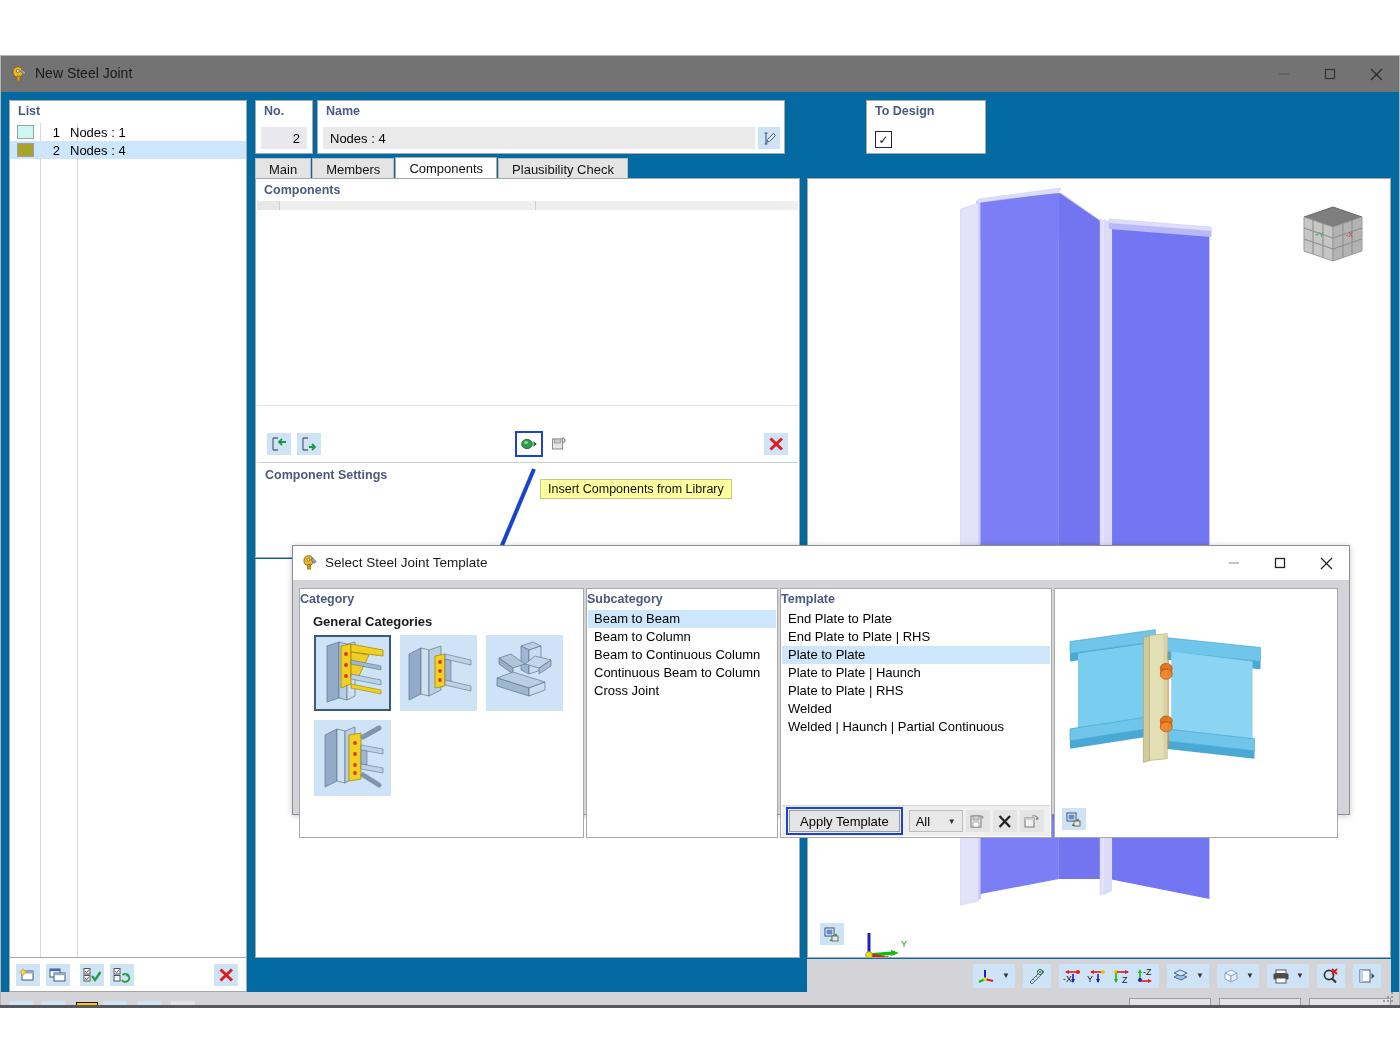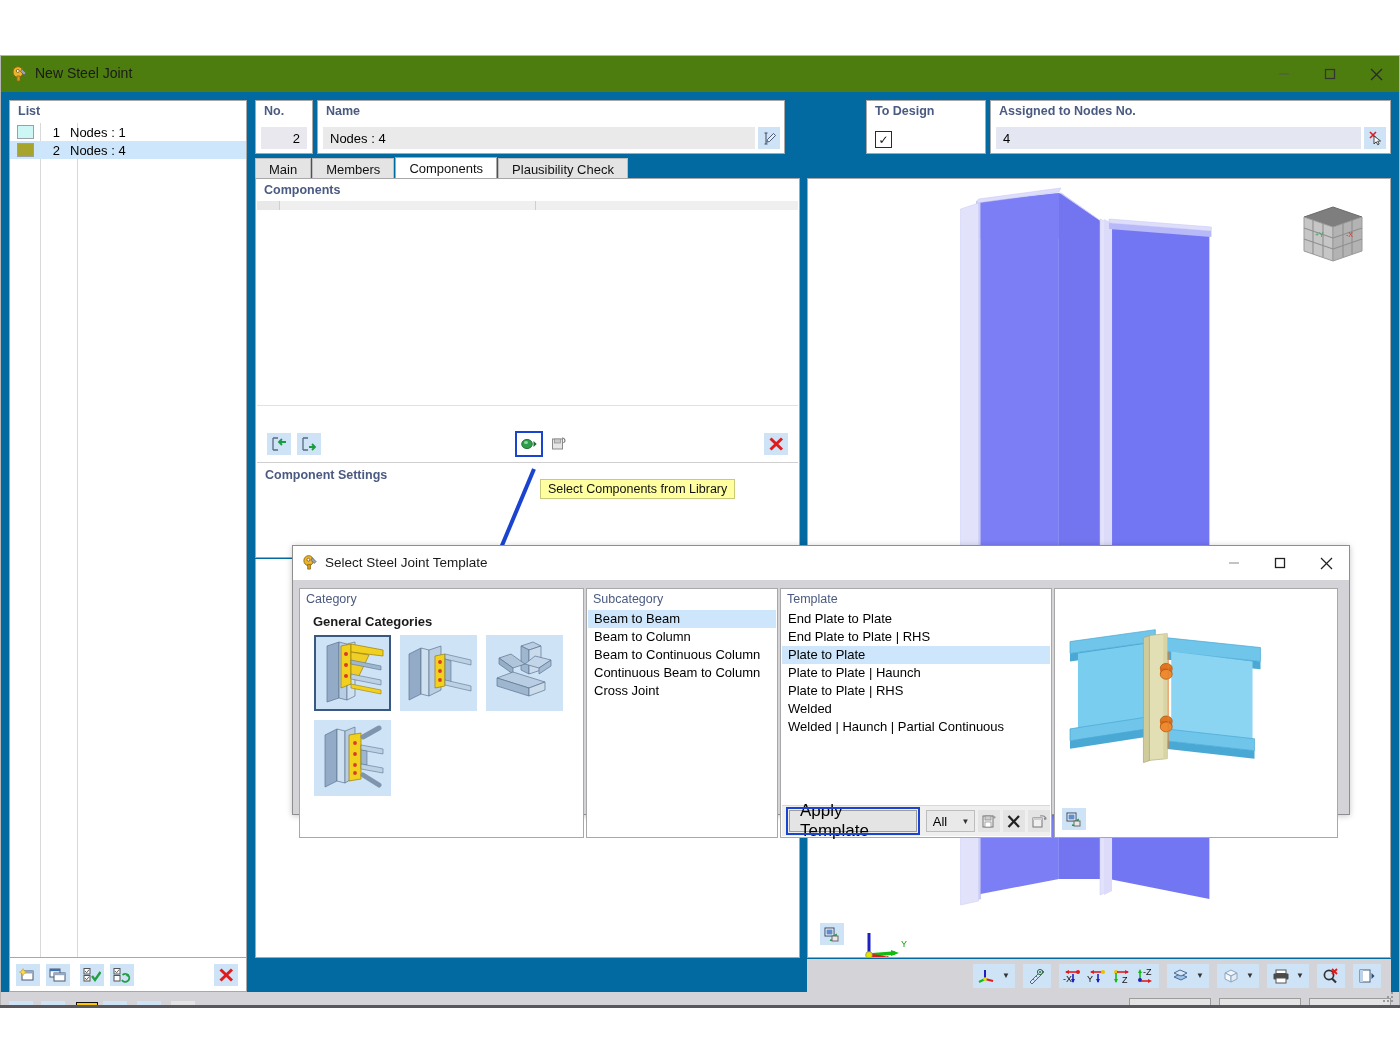--- a/index.html
+++ b/index.html
@@ -11,21 +11,21 @@
     -webkit-font-smoothing:antialiased;
   }
   .app{position:relative;width:1400px;height:1050px;background:#ffffff;}
 
   
   .desktop-top{position:absolute;left:0;top:0;width:1400px;height:55px;background:#ffffff;}
   .desktop-bottom{position:absolute;left:0;top:1008px;width:1400px;height:42px;background:#ffffff;}
 
   
   .win{position:absolute;left:0;top:55px;width:1400px;height:953px;background:#f0f0f0;border:1px solid #b5b5b5;box-sizing:border-box;}
-  .win-title{position:relative;height:36px;background:#4d7c0f;border-bottom:1px solid #e8e8e8;}
+  .win-title{position:relative;height:36px;background:#737373;border-bottom:1px solid #e8e8e8;}
   .win-ico{position:absolute;left:10px;top:10px;width:17px;height:17px;}
   .win-title-text{position:absolute;left:34px;top:9px;font-size:14px;color:#1a1a1a;}
   .wbtns{position:absolute;right:0;top:0;height:36px;display:flex;}
   .wbtn{width:46px;height:36px;display:flex;align-items:center;justify-content:center;color:#2a2a2a;}
 
   .win-body{position:absolute;left:0;top:36px;width:1398px;height:915px;background:#0369a1;}
 
   
   .listpanel{position:absolute;left:8px;top:8px;width:238px;height:858px;background:#ffffff;border:1px solid #a8a8a8;box-sizing:border-box;}
   .listhdr{height:20px;padding:3px 0 0 8px;font-size:12.5px;font-weight:bold;color:#4a5a80;}
@@ -107,33 +107,33 @@
   .dlg-title-text{position:absolute;left:32px;top:9px;font-size:13.5px;color:#1a1a1a;}
   .dlg-btns{position:absolute;right:0;top:0;height:34px;display:flex;}
   .dlg-btn{width:46px;height:34px;display:flex;align-items:center;justify-content:center;color:#222;}
   .dlg-body{position:absolute;left:0;top:34px;right:0;bottom:0;background:#d4d4d8;}
 
   .panel{position:absolute;top:8px;background:#ffffff;border:1px solid #a8a8a8;box-sizing:border-box;}
   .p-cat{left:6px;width:285px;height:250px;}
   .p-sub{left:293px;width:192px;height:250px;}
   .p-tpl{left:487px;width:272px;height:250px;}
   .p-prev{left:761px;width:284px;height:250px;}
-  .p-hdr{font-size:12.5px;font-weight:normal;color:#4a5a80;padding:3px 0 0 6px;}
+  .p-hdr{font-size:12.5px;font-weight:bold;color:#4a5a80;padding:3px 0 0 0;}
 
   .gen-cat{font-size:13px;font-weight:bold;color:#1a1a1a;padding:8px 0 0 13px;}
   .thumbs{padding:6px 0 0 14px;display:flex;flex-wrap:wrap;width:260px;}
   .thumb{width:77px;height:76px;background:#cfe3f7;margin:0 9px 9px 0;border:1px solid transparent;box-sizing:border-box;display:flex;align-items:center;justify-content:center;overflow:hidden;}
   .thumb.sel{border:2px solid #39597e;}
 
   .lstbox{position:absolute;left:1px;right:1px;top:21px;bottom:1px;background:#fff;overflow:hidden;}
   .lstrow{height:18px;line-height:18px;font-size:13px;padding-left:6px;white-space:nowrap;}
   .lstrow.sel{background:#cde6fb;}
 
   .tpl-tools{position:absolute;left:1px;right:1px;bottom:1px;height:30px;background:#efefef;border-top:1px solid #d7d7d7;display:flex;align-items:center;padding-left:4px;}
-  .apply-btn{height:22px;padding:0 10px;background:#e4e4e4;border:1px solid #9c9c9c;font-size:17px;display:flex;align-items:center;justify-content:center;box-sizing:border-box;outline:2px solid #1a43d0;outline-offset:1px;margin-left:3px;min-width:110px;}
+  .apply-btn{height:22px;padding:0 10px;background:#e4e4e4;border:1px solid #9c9c9c;font-size:13px;display:flex;align-items:center;justify-content:center;box-sizing:border-box;outline:2px solid #1a43d0;outline-offset:1px;margin-left:3px;min-width:110px;}
   .combo{height:22px;width:54px;margin-left:9px;background:#e9e9e9;border:1px solid #bdbdbd;display:flex;align-items:center;box-sizing:border-box;font-size:13px;}
   .combo span{padding-left:6px;flex:1;}
   .combo .cv{width:16px;text-align:center;font-size:8px;color:#333;}
   .mini{width:24px;height:22px;margin-left:3px;display:flex;align-items:center;justify-content:center;background:#e4e4e4;}
   .prev-img{position:absolute;left:1px;top:1px;right:1px;bottom:1px;background:#fff;}
   .prev-btn{position:absolute;left:6px;bottom:6px;width:24px;height:22px;background:#cfe3f7;display:flex;align-items:center;justify-content:center;}
 
   
   .bottombar{position:absolute;left:0;top:900px;width:1398px;height:15px;background:#d4d4d8;}
   .btm-tools{position:absolute;left:8px;top:907px;height:26px;display:flex;align-items:center;}
@@ -255,30 +255,20 @@
           <div class="fbtn">
             <svg width="15" height="15" viewBox="0 0 15 15">
               <path d="M2.5 2 h3 M2.5 13 h3 M4 2 v11" stroke="#3a4a66" stroke-width="1" fill="none"></path>
               <path d="M11.5 2.5 l2 2 -6 6 -2.6 .6 .6-2.6z" fill="#e9edf4" stroke="#3a4a66" stroke-width=".9"></path>
             </svg>
           </div>
         </div>
         <div class="fld fld-design">
           <div class="fld-lab">To Design</div>
           <div class="chkbox">✓</div>
-        </div>
-        <div class="fld fld-nodes">
-          <div class="fld-lab">Assigned to Nodes No.</div>
-          <div class="inp blue withbtn">4</div>
-          <div class="fbtn">
-            <svg width="16" height="16" viewBox="0 0 16 16">
-              <path d="M3 2 l6 6 M9 2 l-6 6" stroke="#e01b1b" stroke-width="1.6"></path>
-              <path d="M7 6 l0 8 2.2-2.2 1.6 3 1.4-.8 -1.6-2.8 3-.2z" fill="#fff" stroke="#333" stroke-width=".9"></path>
-            </svg>
-          </div>
         </div>
       </div>
 
       <div class="tabs">
         <div class="tab">Main</div>
         <div class="tab">Members</div>
         <div class="tab active">Components</div>
         <div class="tab">Plausibility Check</div>
       </div>
 
@@ -578,21 +568,21 @@
           </g>
       </svg>
 
     </div>
   </div>
 
   <svg class="callout" viewBox="0 0 110 120">
     <line x1="74" y1="14" x2="38" y2="100" stroke="#1a43d0" stroke-width="4"></line>
     <polygon points="30,119 32,94 48,105" fill="#1a43d0"></polygon>
   </svg>
-  <div class="tooltip">Select Components from Library</div>
+  <div class="tooltip">Insert Components from Library</div>
 
   <div class="dlg">
     <div class="dlg-title">
       <span class="dlg-ico">
         <svg width="16" height="16" viewBox="0 0 17 17">
           <ellipse cx="7" cy="6" rx="5" ry="5.3" fill="#f0b429" stroke="#8a6a12" stroke-width="1"></ellipse>
           <circle cx="6.8" cy="5" r="1.5" fill="#fff" stroke="#6b5410" stroke-width=".8"></circle>
           <path d="M6 10 L6 15 L9 15 L9 10 Z" fill="#d99c1c" stroke="#8a6a12" stroke-width=".8"></path>
           <path d="M11 3 L15 7 L13 9 L9.5 5.5 Z" fill="#9aa3ad" stroke="#5c646e" stroke-width=".8"></path>
         </svg>

